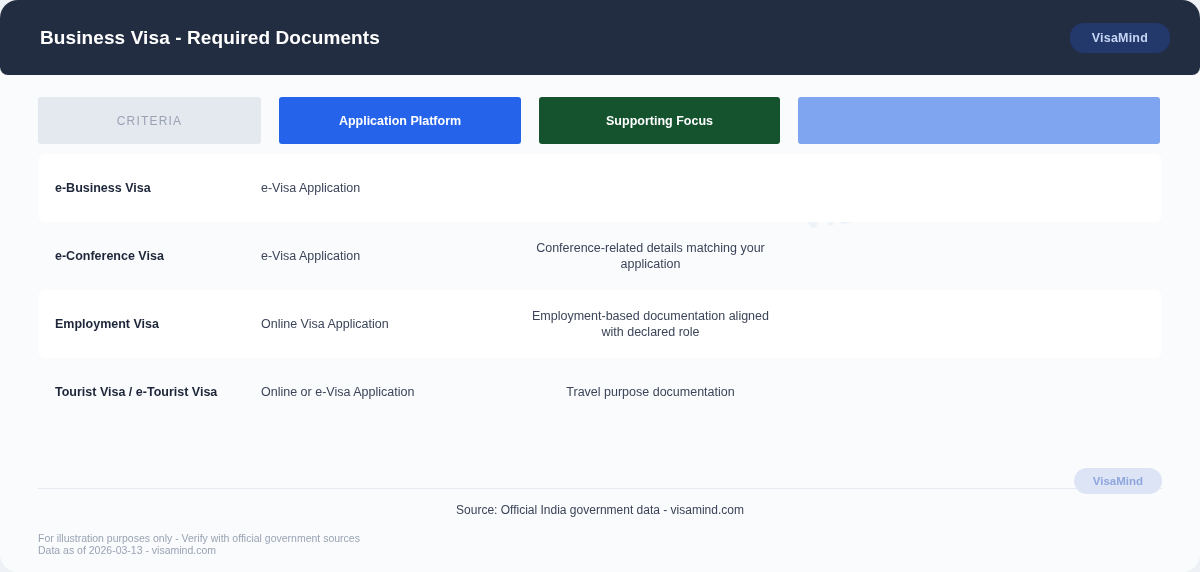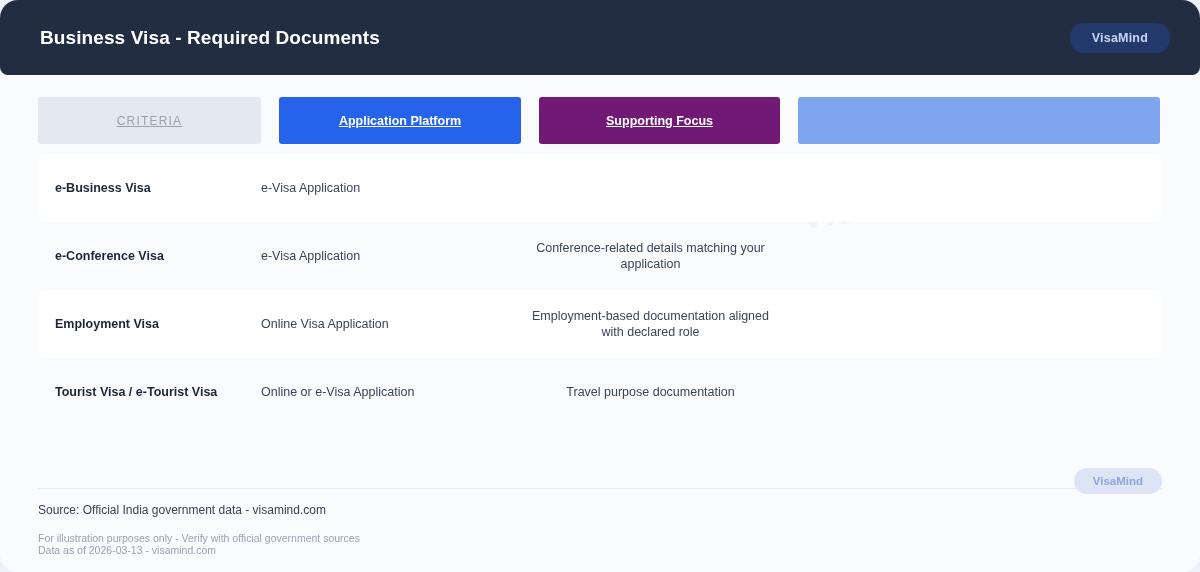--- a/index.html
+++ b/index.html
@@ -91,38 +91,37 @@
   .head-cell {
     height: 47px;
     border-radius: 3px;
     display: flex;
     align-items: center;
     justify-content: center;
     box-sizing: border-box;
     font-size: 12.5px;
     font-weight: bold;
     white-space: nowrap;
-    text-decoration: underline;
   }
   .head-cell.c0 {
     width: 223px;
     background: #e4e8ef;
     color: #9aa3b4;
     font-weight: normal;
     font-size: 12px;
     letter-spacing: 1.2px;
   }
   .head-cell.c1 {
     width: 242px;
     background: #2563eb;
     color: #ffffff;
   }
   .head-cell.c2 {
     width: 241px;
-    background: #701a75;
+    background: #14532d;
     color: #ffffff;
   }
   .head-cell.c3 {
     width: 362px;
     background: #7fa5f0;
     color: #ffffff;
   }
 
   .rows {
     position: relative;
@@ -185,20 +184,21 @@
   }
 
   .divider {
     height: 1px;
     background: #e6eaf1;
     margin: 0 38px;
   }
 
   .footer {
     padding: 14px 38px 0 38px;
+    text-align: center;
   }
   .footer-source {
     font-size: 12px;
     color: #3a4256;
     margin-bottom: 15px;
   }
   .footer-bottom {
     display: flex;
     justify-content: space-between;
     align-items: baseline;

